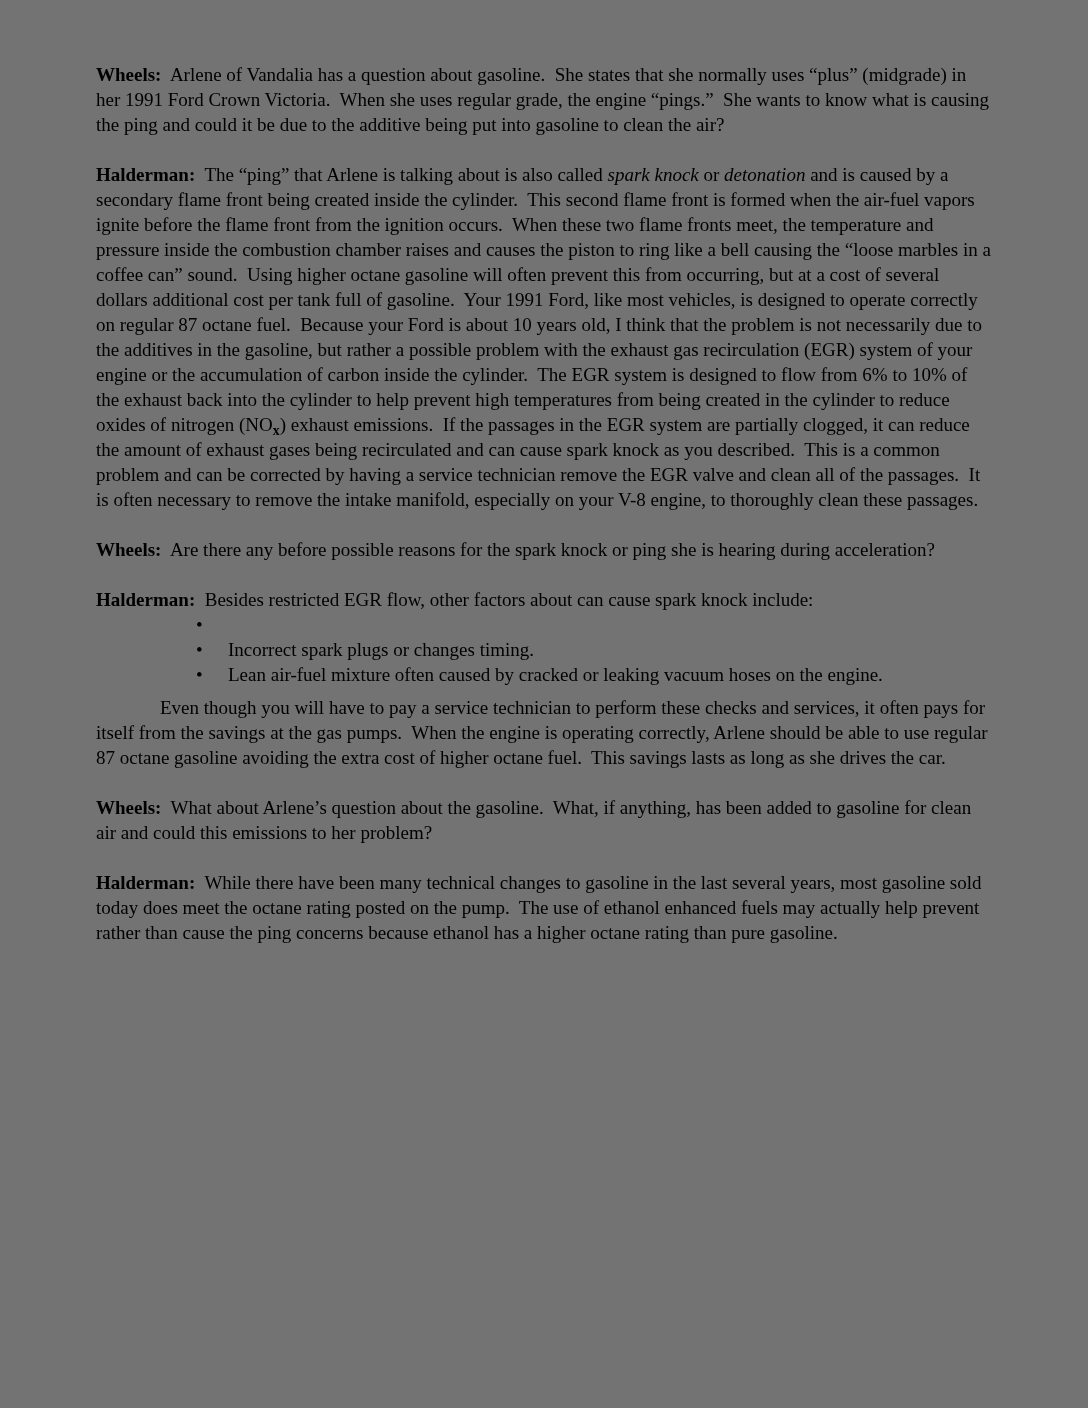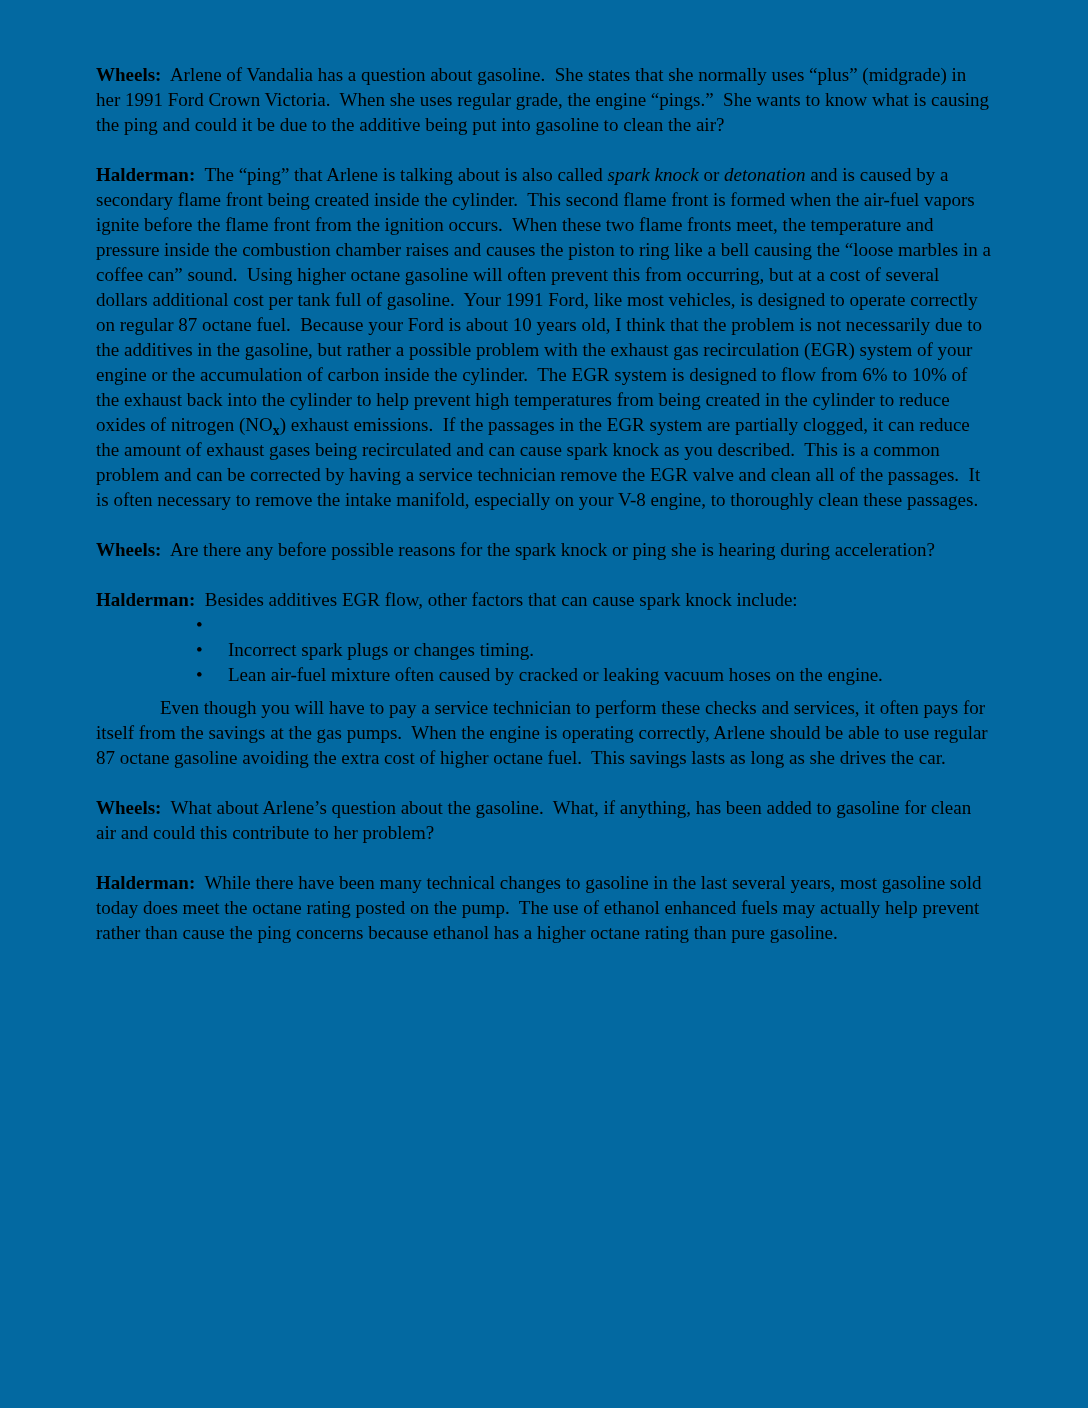--- a/index.html
+++ b/index.html
@@ -10,21 +10,21 @@
     font-family: "Liberation Serif", serif;
     font-size: 19px;
     line-height: 25px;
     color: #000000;
     -webkit-font-smoothing: antialiased;
   }
   .page {
     width: 1088px;
     min-height: 1408px;
     padding: 62px 97px 40px 96px;
-    background: #0369a1;
+    background: #737373;
   }
   .para {
     white-space: pre-wrap;
     margin: 0 0 25px 0;
   }
   .para.no-gap { margin-bottom: 0; }
   .b { font-weight: bold; }
   .i { font-style: italic; }
   sub.nox {
     font-size: 0.72em;
@@ -53,27 +53,27 @@
 <body>
 
 <div class="page">
 
   <p class="para"><span class="b">Wheels:</span><span>  Arlene of Vandalia has a question about gasoline.  She states that she normally uses “plus” (midgrade) in her 1991 Ford Crown Victoria.  When she uses regular grade, the engine “pings.”  She wants to know what is causing the ping and could it be due to the additive being put into gasoline to clean the air?</span></p>
 
   <p class="para"><span class="b">Halderman:</span><span>  The “ping” that Arlene is talking about is also called </span><span class="i">spark knock</span><span> or </span><span class="i">detonation</span><span> and is caused by a secondary flame front being created inside the cylinder.  This second flame front is formed when the air-fuel vapors ignite before the flame front from the ignition occurs.  When these two flame fronts meet, the temperature and pressure inside the combustion chamber raises and causes the piston to ring like a bell causing the “loose marbles in a coffee can” sound.  Using higher octane gasoline will often prevent this from occurring, but at a cost of several dollars additional cost per tank full of gasoline.  Your 1991 Ford, like most vehicles, is designed to operate correctly on regular 87 octane fuel.  Because your Ford is about 10 years old, I think that the problem is not necessarily due to the additives in the gasoline, but rather a possible problem with the exhaust gas recirculation (EGR) system of your engine or the accumulation of carbon inside the cylinder.  The EGR system is designed to flow from 6% to 10% of the exhaust back into the cylinder to help prevent high temperatures from being created in the cylinder to reduce oxides of nitrogen (NO</span><sub class="nox">x</sub><span>) exhaust emissions.  If the passages in the EGR system are partially clogged, it can reduce the amount of exhaust gases being recirculated and can cause spark knock as you described.  This is a common problem and can be corrected by having a service technician remove the EGR valve and clean all of the passages.  It is often necessary to remove the intake manifold, especially on your V-8 engine, to thoroughly clean these passages.</span></p>
 
   <p class="para"><span class="b">Wheels:</span><span>  Are there any before possible reasons for the spark knock or ping she is hearing during acceleration?</span></p>
 
-  <p class="para no-gap"><span class="b">Halderman:</span><span>  Besides additives EGR flow, other factors that can cause spark knock include:</span></p>
+  <p class="para no-gap"><span class="b">Halderman:</span><span>  Besides restricted EGR flow, other factors about can cause spark knock include:</span></p>
 
   <div class="bullets">
     <div class="bullet"><span class="marker">•</span></div>
     <div class="bullet"><span class="marker">•</span><span class="bullet-text">Incorrect spark plugs or changes timing.</span></div>
     <div class="bullet"><span class="marker">•</span><span class="bullet-text">Lean air-fuel mixture often caused by cracked or leaking vacuum hoses on the engine.</span></div>
   </div>
 
   <p class="continuation">Even though you will have to pay a service technician to perform these checks and services, it often pays for itself from the savings at the gas pumps.  When the engine is operating correctly, Arlene should be able to use regular 87 octane gasoline avoiding the extra cost of higher octane fuel.  This savings lasts as long as she drives the car.</p>
 
-  <p class="para"><span class="b">Wheels:</span><span>  What about Arlene’s question about the gasoline.  What, if anything, has been added to gasoline for clean air and could this contribute to her problem?</span></p>
+  <p class="para"><span class="b">Wheels:</span><span>  What about Arlene’s question about the gasoline.  What, if anything, has been added to gasoline for clean air and could this emissions to her problem?</span></p>
 
   <p class="para"><span class="b">Halderman:</span><span>  While there have been many technical changes to gasoline in the last several years, most gasoline sold today does meet the octane rating posted on the pump.  The use of ethanol enhanced fuels may actually help prevent rather than cause the ping concerns because ethanol has a higher octane rating than pure gasoline.</span></p>
 
 </div>
 
 </body></html>

